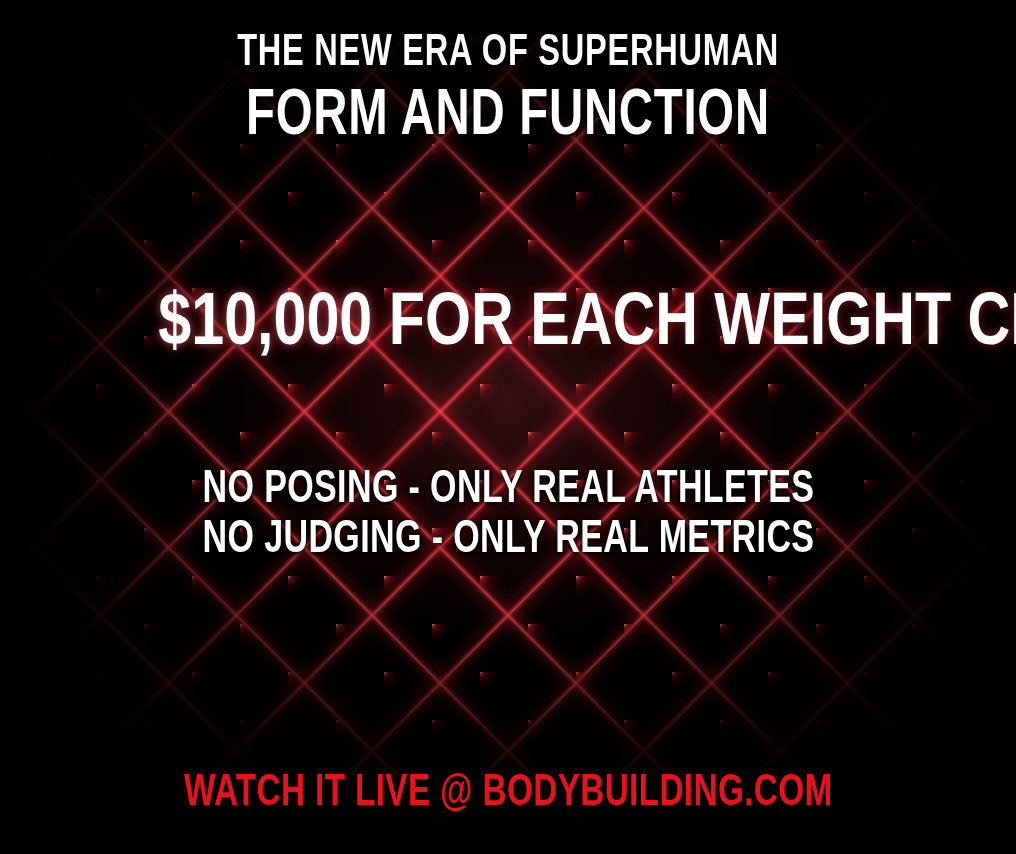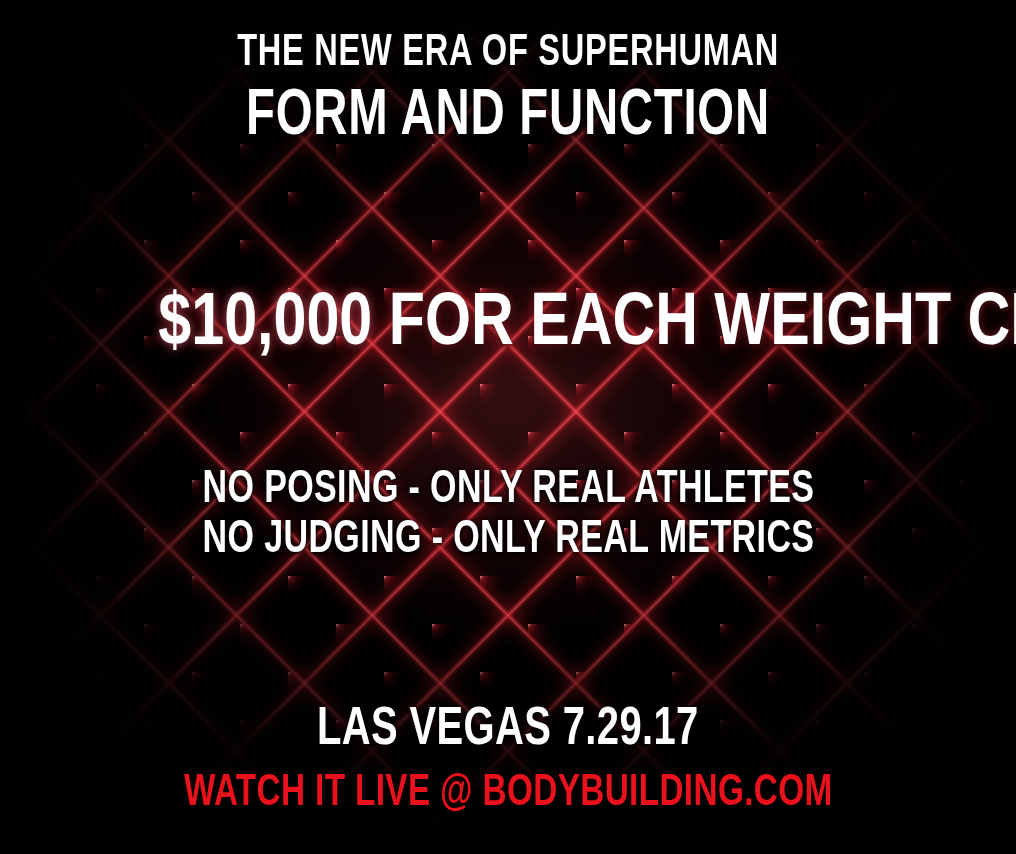--- a/index.html
+++ b/index.html
@@ -229,18 +229,17 @@
     <div class="line eyebrow"><span class="cond">THE NEW ERA OF SUPERHUMAN</span></div>
 
     <div class="line title"><span class="cond">FORM AND FUNCTION</span></div>
 
     <div class="line headline"><span class="cond"><span class="amount">$10,000</span><span> FOR EACH WEIGHT CLASS WINNER</span></span></div>
 
     <div class="line rule rule-2"><span class="cond">NO JUDGING - ONLY REAL METRICS</span></div>
 
     <div class="line rule rule-1"><span class="cond">NO POSING - ONLY REAL ATHLETES</span></div>
 
-    <div class="line venue"><span class="cond">LAS VEGAS 7.29.17</span></div>
 
     <div class="line watch"><span class="cond">WATCH IT LIVE @ BODYBUILDING.COM</span></div>
 
   </div>
 </div>
 
 </body></html>

